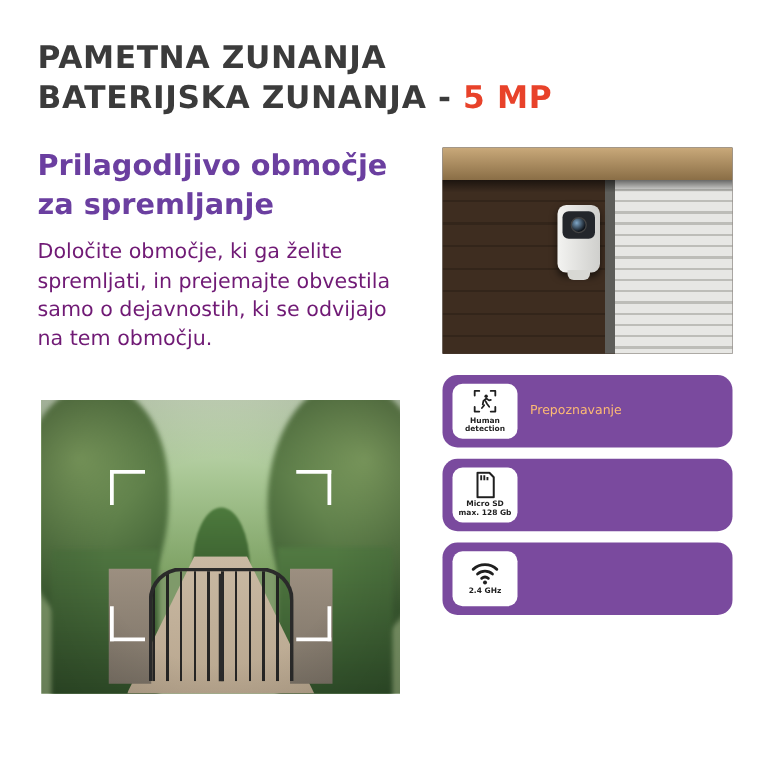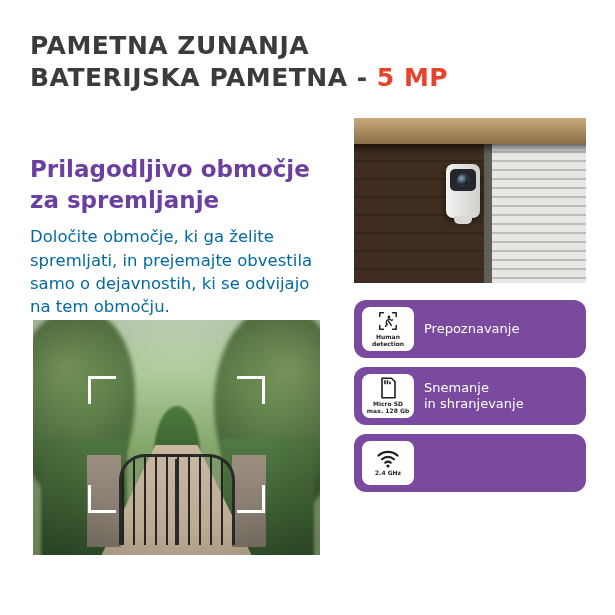--- a/index.html
+++ b/index.html
@@ -39,31 +39,30 @@
     color: #e8422a;
     text-align: center;
   }
 
   
   .left-col {
     position: absolute;
     left: 30px;
     top: 118px;
     width: 300px;
-    margin-top: 36px;
   }
   .subtitle {
     color: #6b3fa0;
     font-size: 23px;
     font-weight: bold;
     line-height: 1.33;
     margin: 0 0 10px 0;
   }
   .body-text {
-    color: #0369a1;
+    color: #701a75;
     font-size: 16.5px;
     line-height: 1.42;
     margin: 0;
   }
 
   
   .gate-photo {
     position: absolute;
     left: 33px;
     top: 320px;
@@ -271,36 +270,36 @@
   .feature-icon svg { display: block; }
   .icon-caption {
     font-size: 6px;
     line-height: 1.15;
     color: #1f1f1f;
     text-align: center;
     margin-top: 2px;
     font-weight: bold;
   }
   .feature-label {
-    color: #ffffff;
-    font-size: 13px;
+    color: #fdba74;
+    font-size: 10px;
     line-height: 1.2;
     margin-left: 10px;
     font-weight: normal;
   }
   .feature-label .l2 { display: block; }
 </style>
 </head>
 <body>
 
 <div class="page">
 
   <div class="header">
     <div class="header-line">PAMETNA ZUNANJA</div>
-    <div class="header-line"><span>BATERIJSKA PAMETNA - </span><span class="header-accent">5 MP</span></div>
+    <div class="header-line"><span>BATERIJSKA ZUNANJA - </span><span class="header-accent">5 MP</span></div>
   </div>
 
   <div class="left-col">
     <div class="subtitle">
       <span>Prilagodljivo območje</span><br>
       <span>za spremljanje</span>
     </div>
     <p class="body-text">Določite območje, ki ga želite spremljati, in prejemajte obvestila samo o dejavnostih, ki se odvijajo na tem območju.</p>
   </div>
 
@@ -363,24 +362,20 @@
           <path d="M3 1.2h9.5L16 4.8V20.8H3z" fill="none" stroke="#1f1f1f" stroke-width="1.6" stroke-linejoin="round"></path>
           <rect x="5.2" y="3.2" width="1.5" height="4" fill="#1f1f1f"></rect>
           <rect x="7.7" y="3.2" width="1.5" height="4" fill="#1f1f1f"></rect>
           <rect x="10.2" y="4.6" width="1.5" height="2.6" fill="#1f1f1f"></rect>
         </svg>
         <div class="icon-caption">
           <span>Micro SD</span><br>
           <span>max. 128 Gb</span>
         </div>
       </div>
-      <div class="feature-label">
-        <span>Snemanje</span>
-        <span class="l2">in shranjevanje</span>
-      </div>
     </div>
 
     <div class="feature-card">
       <div class="feature-icon">
         <svg width="24" height="18" viewBox="0 0 24 18" aria-hidden="true">
           <path d="M2.5 5.5a14 14 0 0 1 19 0" stroke="#1f1f1f" stroke-width="2.2" fill="none" stroke-linecap="round"></path>
           <path d="M6 9.2a9 9 0 0 1 12 0" stroke="#1f1f1f" stroke-width="2.2" fill="none" stroke-linecap="round"></path>
           <path d="M9.3 12.7a4.3 4.3 0 0 1 5.4 0" stroke="#1f1f1f" stroke-width="2.2" fill="none" stroke-linecap="round"></path>
           <circle cx="12" cy="16" r="1.6" fill="#1f1f1f"></circle>
         </svg>

